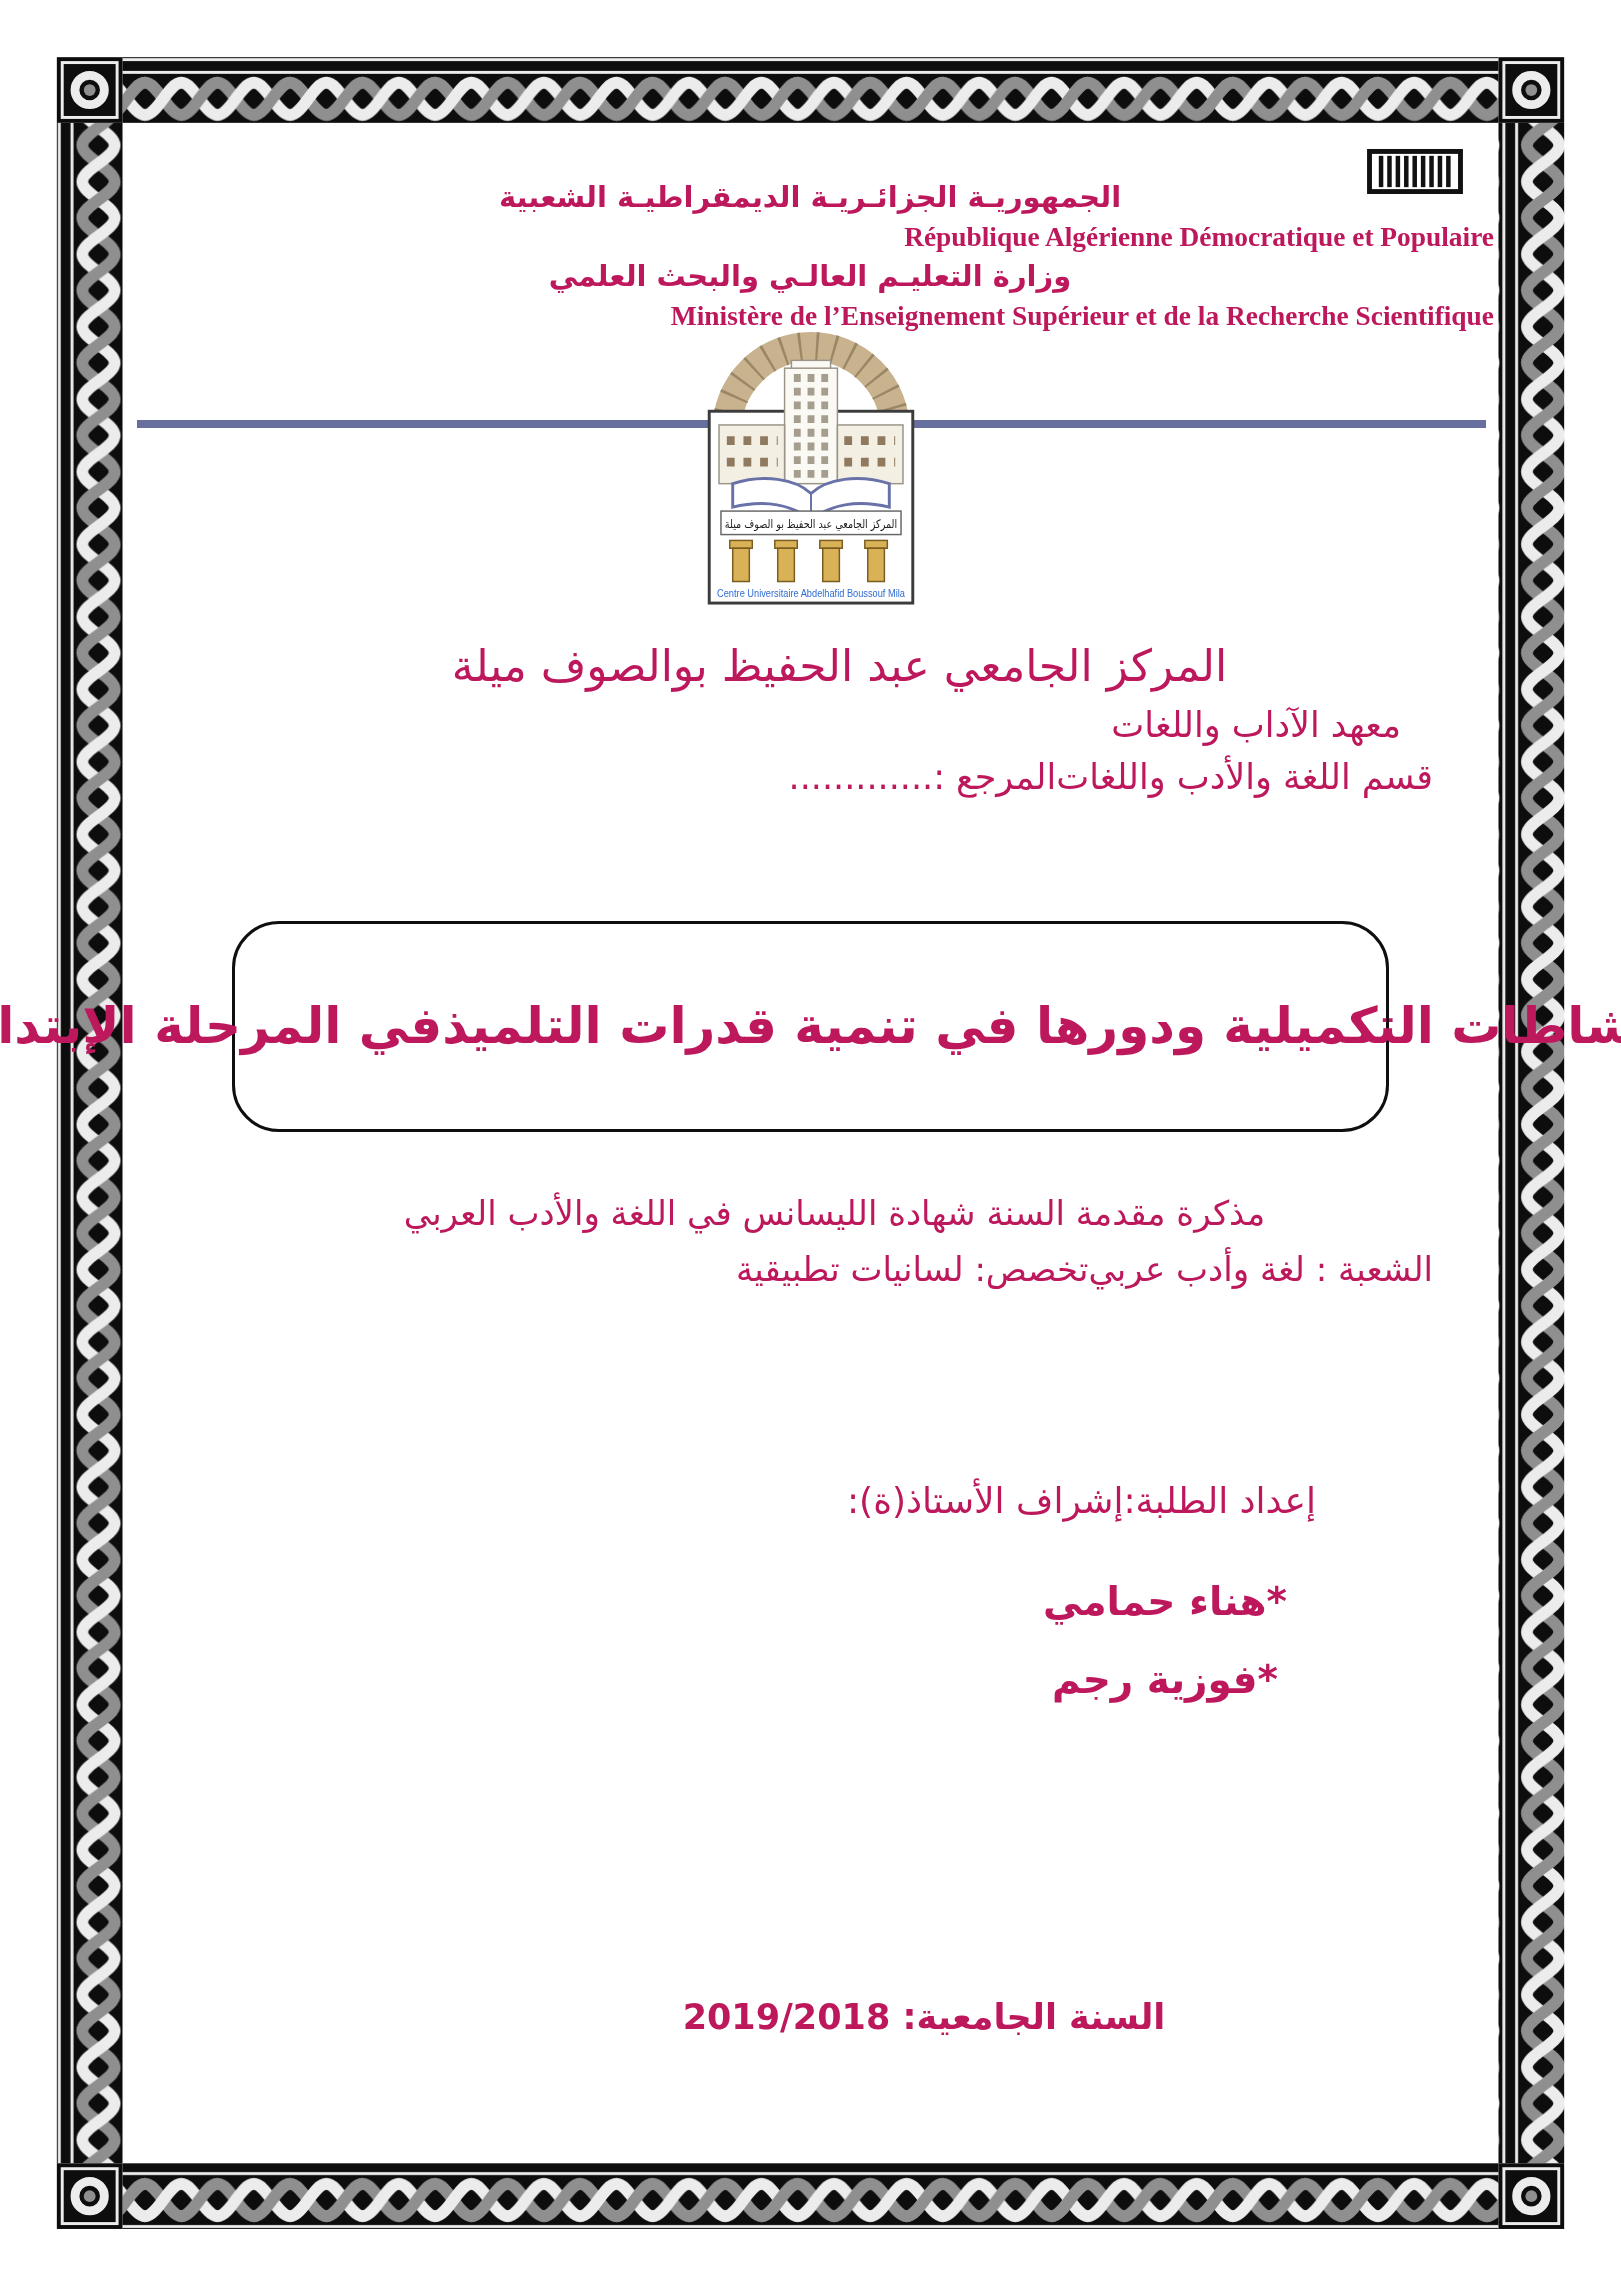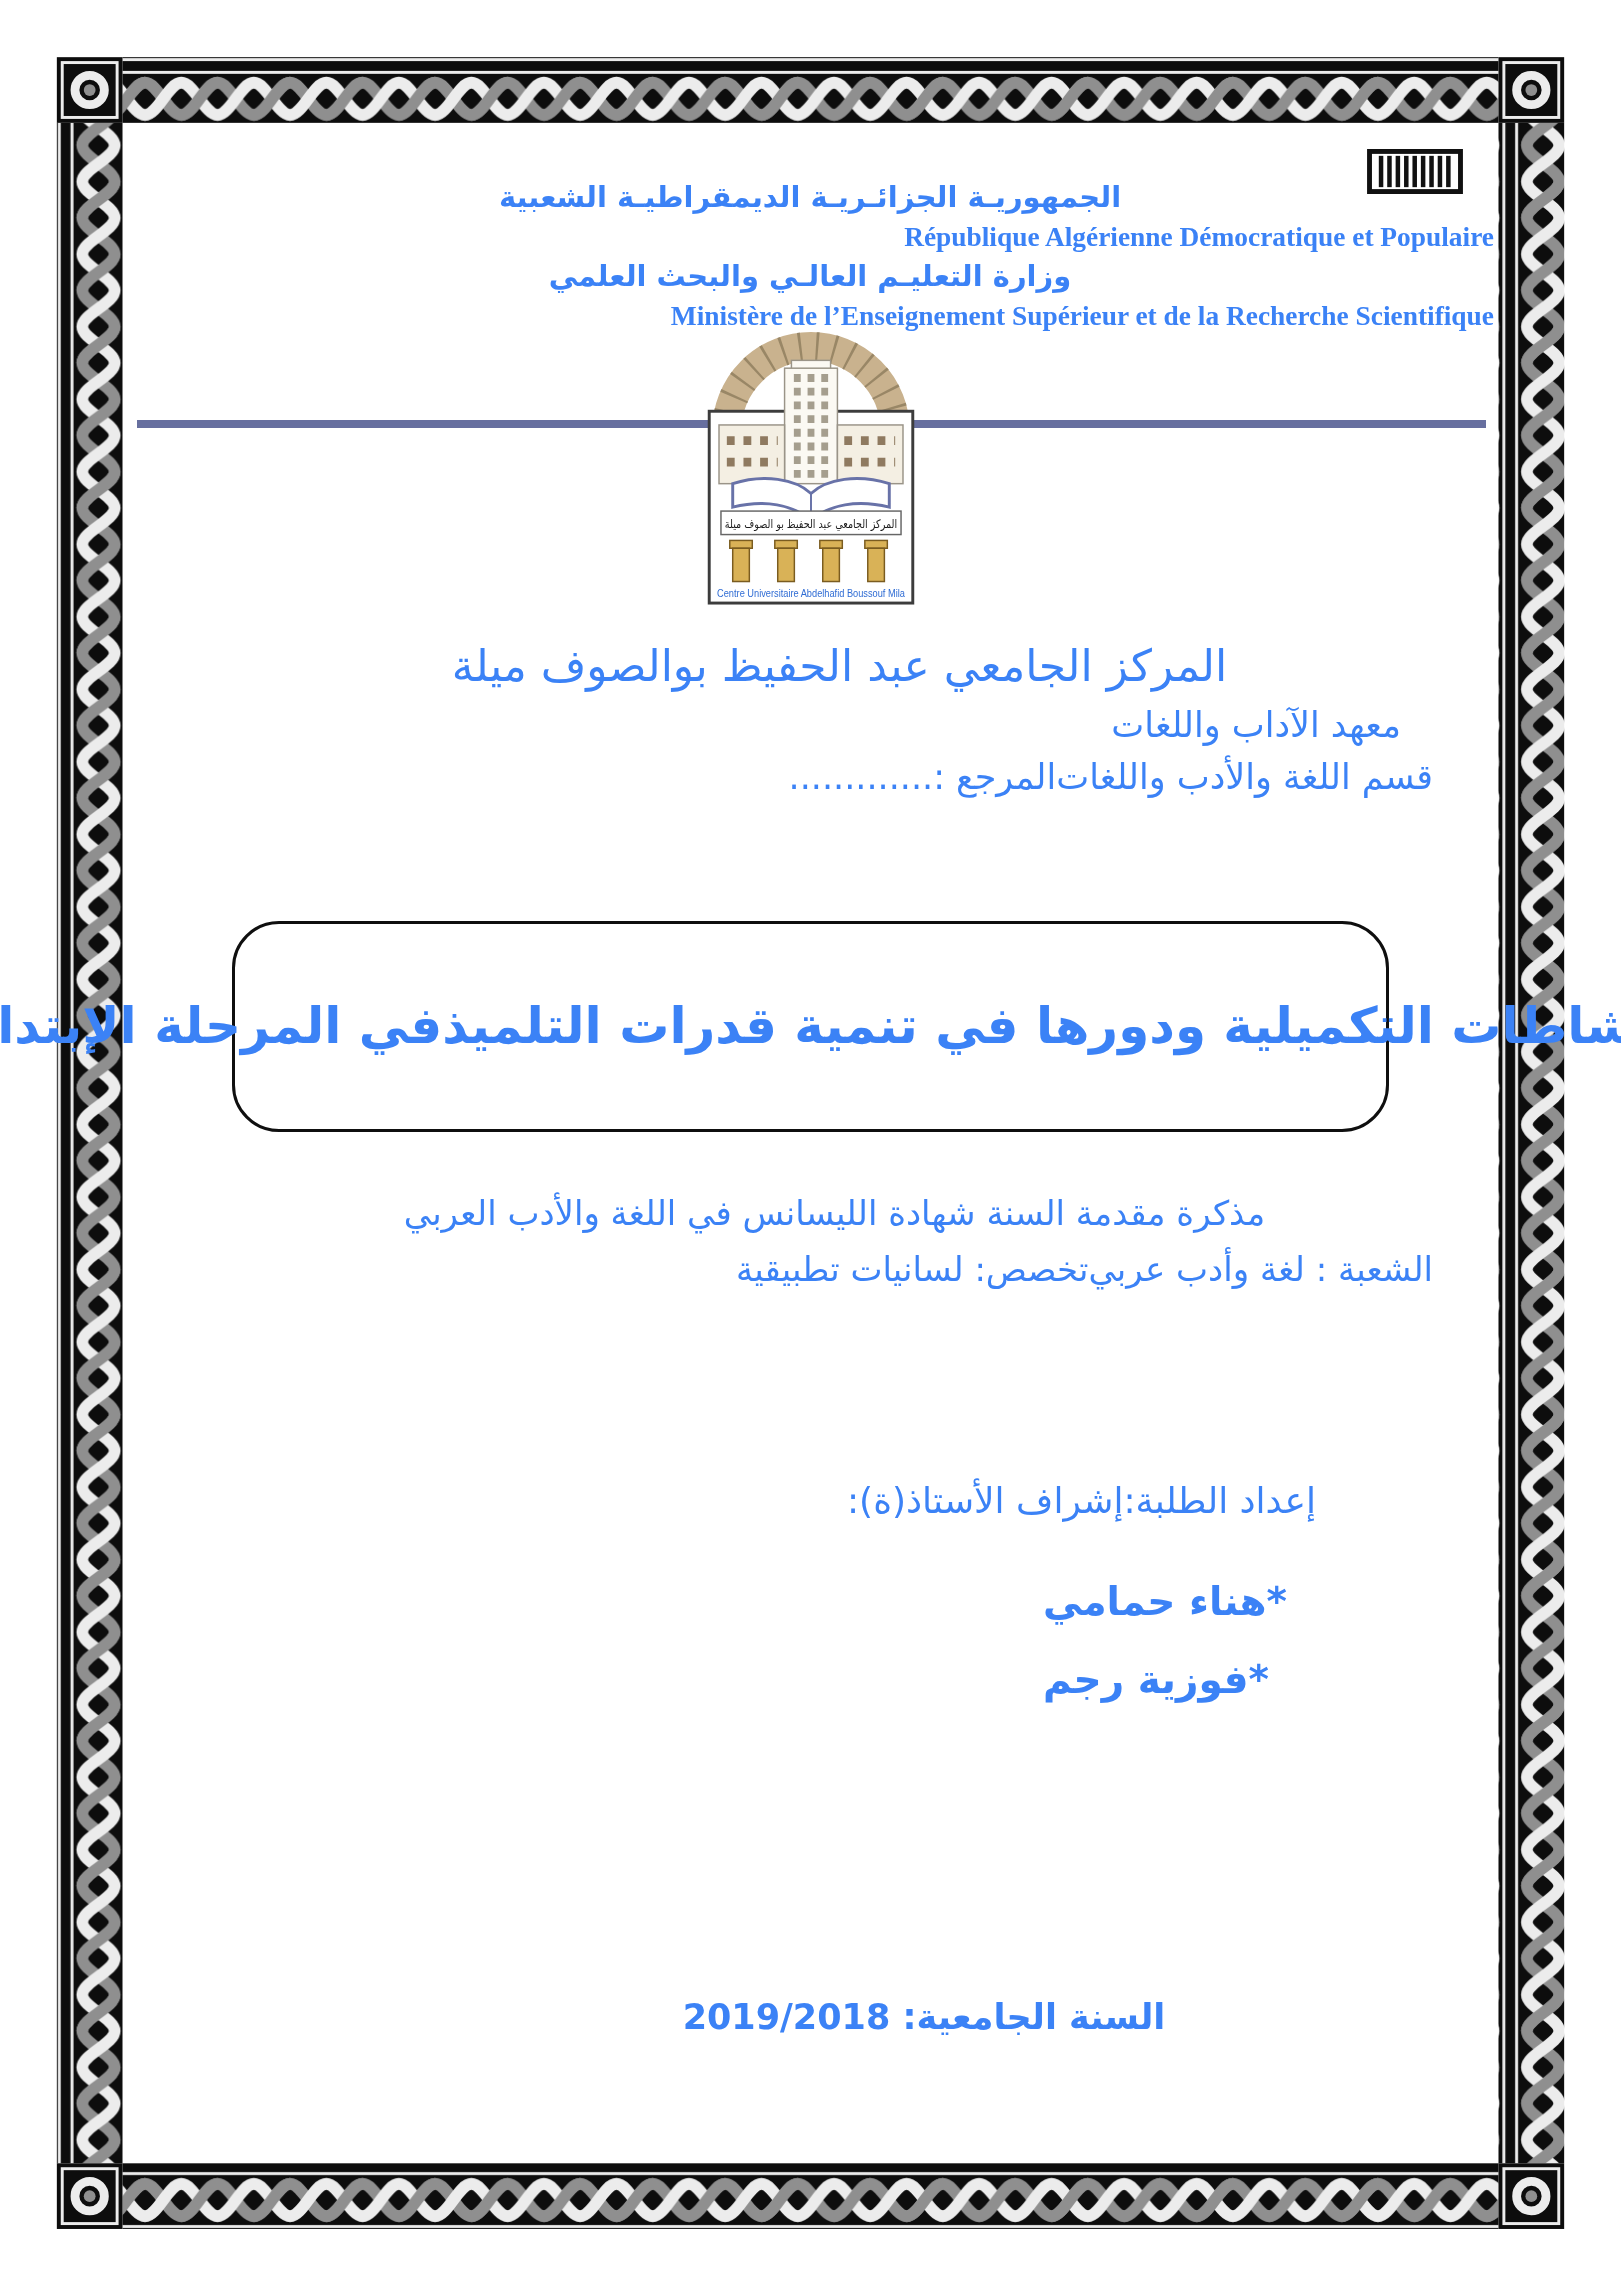--- a/index.html
+++ b/index.html
@@ -1,21 +1,21 @@
 <!DOCTYPE html>
 <html lang="ar"><head>
 <meta charset="utf-8">
 <style>
   html,body{margin:0;padding:0;background:#ffffff;}
   .page{
     position:relative;
     width:1621px;height:2293px;
     background:#ffffff;
     font-family:"DejaVu Sans",sans-serif;
-    color:#3b82f6;
+    color:#be185d;
     overflow:hidden;
   }
   .abs{position:absolute;}
   .center{text-align:center;}
 
   .hdr-ar{font-weight:bold;font-size:29px;line-height:43px;direction:rtl;}
   .hdr-fr{font-family:"Liberation Serif","DejaVu Serif",serif;font-weight:bold;font-size:27.4px;line-height:36px;text-align:right;}
 
   .divider{background:#676f9f;height:7.8px;}
 
@@ -151,21 +151,21 @@
   <div class="abs row" style="left:238px;right:188px;top:1249px">
     <span class="body-ar" style="font-size:34px">تخصص: لسانيات تطبيقية</span>
     <span class="body-ar" style="font-size:34px">الشعبة : لغة وأدب عربي</span>
   </div>
 
   <div class="abs row" style="left:299px;right:305px;top:1480px">
     <span class="label-ar">إشراف الأستاذ(ة):</span>
     <span class="label-ar">إعداد الطلبة:</span>
   </div>
 
-  <div class="abs students" style="right:334px;top:1578px;text-align:left">
+  <div class="abs students" style="right:334px;top:1578px;text-align:center">
     <div class="name-ar">*هناء حمامي</div>
     <div class="name-ar">*فوزية رجم</div>
   </div>
 
 
   <div class="abs center year-line" style="left:323px;top:1997px;width:1202px">السنة الجامعية: 2019/2018</div>
 
 </div>
 
 

